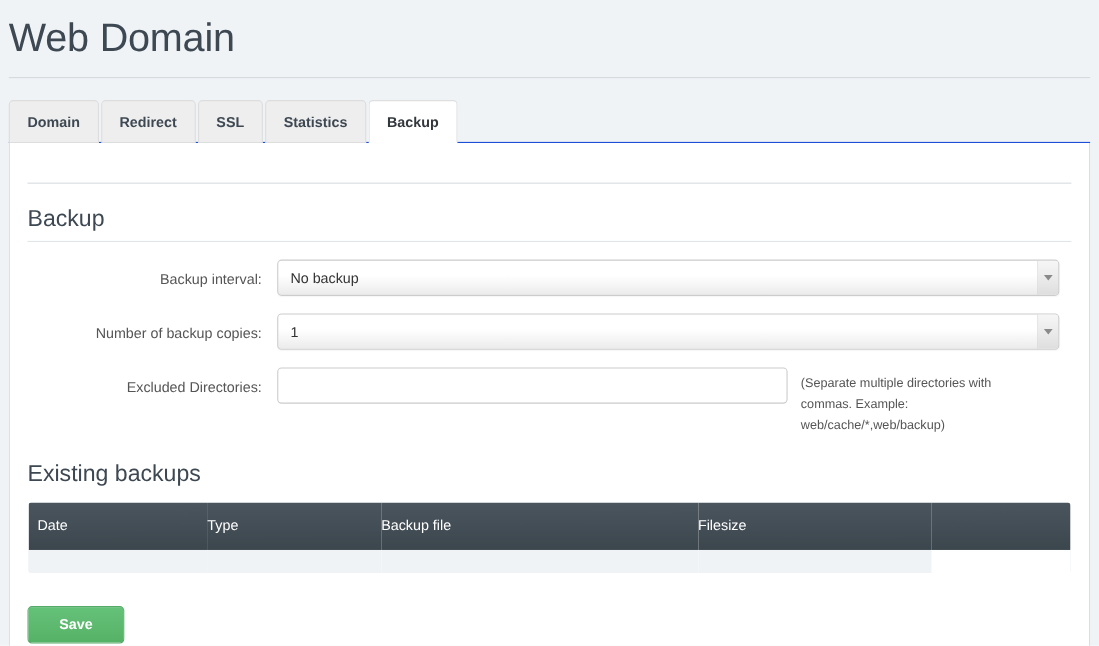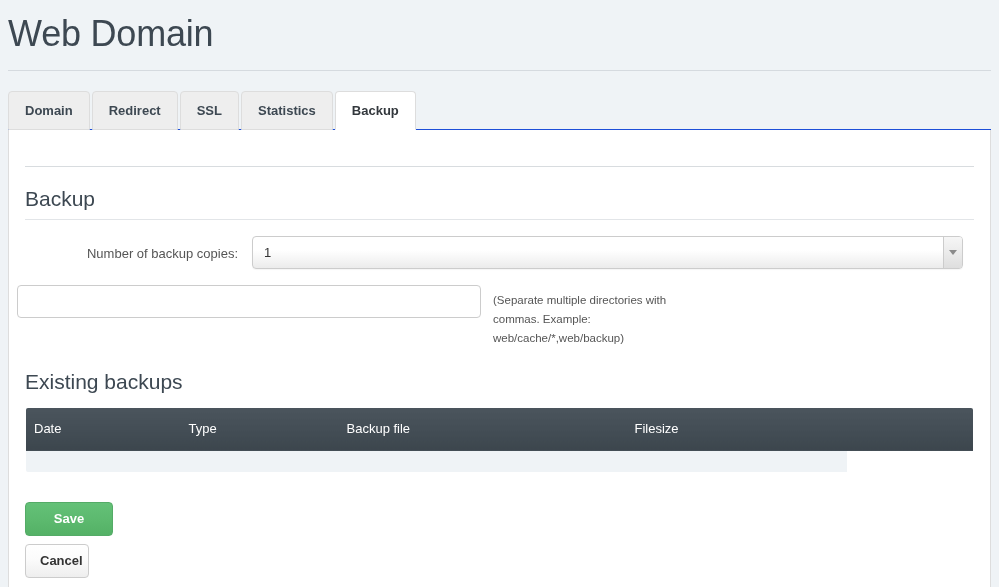--- a/index.html
+++ b/index.html
@@ -276,34 +276,46 @@
 <div class="panel">
 
   <div class="panel-top-space"></div>
   <div class="top-rule"></div>
 
   <h2 class="section-title">Backup</h2>
   <div class="section-rule"></div>
 
   <div class="form">
 
+    <div class="form-row">
+      <div class="form-label">Backup interval:</div>
+      <div class="control-area">
+        <div class="select-box">
+          <span class="select-value">No backup</span>
+          <span class="select-arrow-btn">
+            <span class="caret"></span>
+          </span>
+        </div>
+      </div>
+    </div>
 
     <div class="form-row">
       <div class="form-label">Number of backup copies:</div>
       <div class="control-area">
         <div class="select-box">
           <span class="select-value">1</span>
           <span class="select-arrow-btn">
             <span class="caret"></span>
           </span>
         </div>
       </div>
     </div>
 
     <div class="form-row">
+      <div class="form-label">Excluded Directories:</div>
       <div class="control-area">
         <input class="text-input" type="text" value="" style="">
         <div class="help-text">(Separate multiple directories with commas. Example: web/cache/*,web/backup)</div>
       </div>
     </div>
 
   </div>
 
   <h2 class="subsection-title">Existing backups</h2>
 

